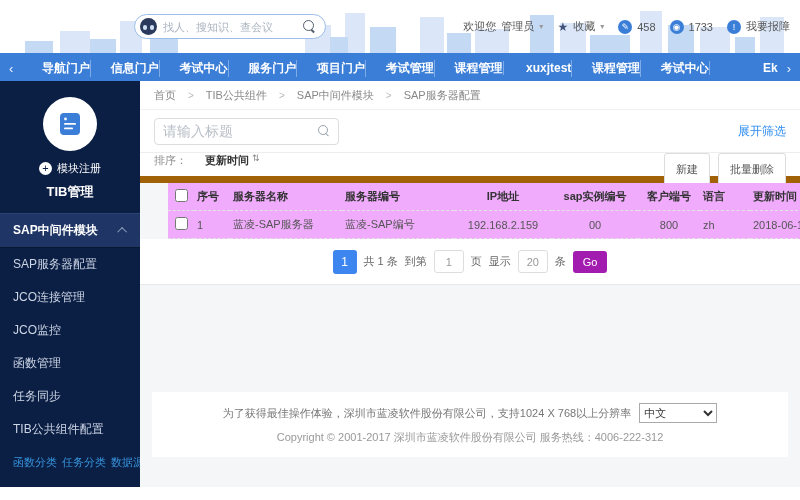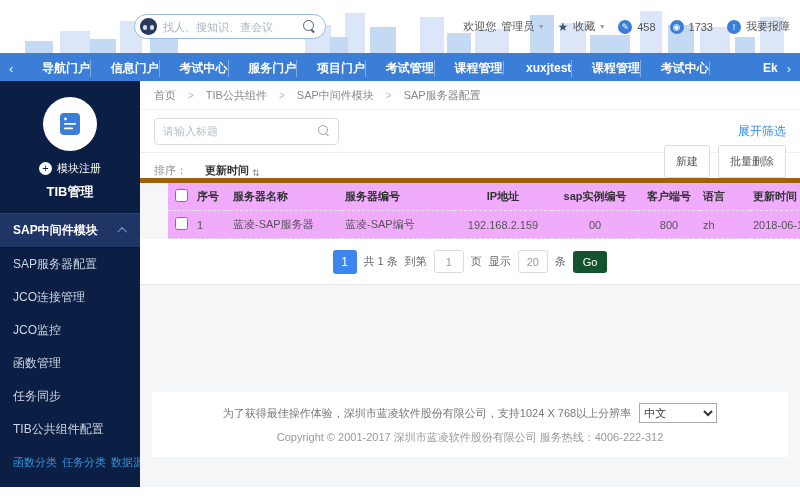--- a/index.html
+++ b/index.html
@@ -43,27 +43,27 @@
   .chev-up { width:7px; height:7px; border-left:1.5px solid #8fa0bd; border-top:1.5px solid #8fa0bd; transform:rotate(45deg) translateY(2px); }
   .side-item { padding:8px 13px; font-size:12px; color:#cdd6e6; cursor:pointer; }
   .side-links { padding:9px 13px; font-size:11px; color:#3695dc; display:flex; gap:5px; white-space:nowrap; }
   .side-links span { cursor:pointer; }
 
   .main { flex:1; background:#f5f6f8; display:flex; flex-direction:column; min-width:0; }
   .breadcrumb-bar { background:#fff; height:29px; display:flex; align-items:center; padding:0 14px; font-size:11px; color:#888; gap:12px; border-bottom:1px solid #f1f1f1; flex:0 0 auto; }
   .crumb-sep { color:#bbb; font-size:10px; }
   .filter-row { background:#fff; height:43px; display:flex; align-items:center; padding:0 14px; border-bottom:1px solid #eee; flex:0 0 auto; }
   .title-input { width:185px; height:27px; border:1px solid #ddd; border-radius:4px; display:flex; align-items:center; padding:0 8px; background:#fff; }
-  .title-input input { border:none; outline:none; flex:1; font-size:11px; color:#333; min-width:0; }
+  .title-input input { border:none; outline:none; flex:1; font-size:14px; color:#333; min-width:0; }
   .title-input input::placeholder { color:#b8bec6; }
   .mag2 { width:12px; height:12px; position:relative; }
   .mag2::before { content:""; position:absolute; left:0; top:0; width:8px; height:8px; border:1px solid #9aa3ad; border-radius:50%; }
   .mag2::after { content:""; position:absolute; left:8px; top:8px; width:4px; height:1px; background:#9aa3ad; transform:rotate(45deg); transform-origin:0 0; }
   .expand-link { margin-left:auto; color:#2d8cf0; font-size:12px; cursor:pointer; }
-  .sort-row { background:#fff; height:30px; display:flex; align-items:flex-end; padding:0 14px; font-size:11px; color:#888; border-bottom:5px solid #a16207; flex:0 0 auto; }
+  .sort-row { background:#fff; height:30px; display:flex; align-items:flex-start; padding:0 14px; font-size:11px; color:#888; border-bottom:7px solid #a16207; flex:0 0 auto; }
   .sort-value { color:#333; font-weight:bold; margin-left:18px; }
   .sort-arrows { color:#888; font-size:9px; margin-left:3px; }
   .btn { margin-left:8px; padding:8px 11px; border:1px solid #dcdcdc; border-radius:3px; background:#fff; font-size:11px; color:#555; cursor:pointer; }
   .btn-area { margin-left:auto; display:flex; }
 
   table { width:100%; border-collapse:collapse; background:#f0abfc; font-size:11px; table-layout:fixed;margin-left:28px; }
   th { color:#333; font-weight:bold; text-align:left; padding:6px 3px; border-bottom:1px dashed #e3e3e3; white-space:nowrap; overflow:hidden; }
   td { color:#555; padding:6px 3px; border-bottom:1px dashed #e3e3e3; white-space:nowrap; overflow:hidden; }
   .c-check { width:26px; text-align:center; }
   .c-num { width:36px; }
@@ -72,21 +72,21 @@
   .c-ip { width:98px; text-align:center; }
   .c-inst { width:86px; text-align:center; }
   .c-client { width:62px; text-align:center; }
   .c-lang { width:50px; }
   td.c-check, th.c-check { text-align:center; }
   td.c-ip, td.c-inst, td.c-client { text-align:center; }
 
   .pagination-row { background:#fff; height:46px; display:flex; align-items:center; justify-content:center; gap:7px; font-size:11px; color:#666; border-bottom:1px solid #e8e8e8; flex:0 0 auto; }
   .page-active { width:24px; height:24px; background:#3d86f0; color:#fff; border-radius:3px; text-align:center; line-height:24px; font-size:12px; cursor:pointer; }
   .page-input { width:30px; height:23px; border:1px solid #ddd; border-radius:3px; text-align:center; font-size:11px; color:#999; outline:none; }
-  .go-btn { background:#14532d; color:#fff; border:none; border-radius:3px; padding:5px 10px; font-size:11px; cursor:pointer; }
+  .go-btn { background:#a21caf; color:#fff; border:none; border-radius:3px; padding:5px 10px; font-size:11px; cursor:pointer; }
 
   .gray-spacer { flex:1; }
   .footer-card { margin:0 12px; background:#fff; text-align:center; padding:11px 0 12px; flex:0 0 auto; }
   .footer-line1 { font-size:11px; color:#777; display:flex; align-items:center; justify-content:center; gap:8px; }
   .lang-select { font-size:11px; height:20px; width:78px; color:#333; border:1px solid #aaa; background:#fff; }
   .footer-line2 { margin-top:7px; font-size:11px; color:#999; }
   .bottom-gap { height:30px; flex:0 0 auto; }
 </style>
 </head>
 <body>

